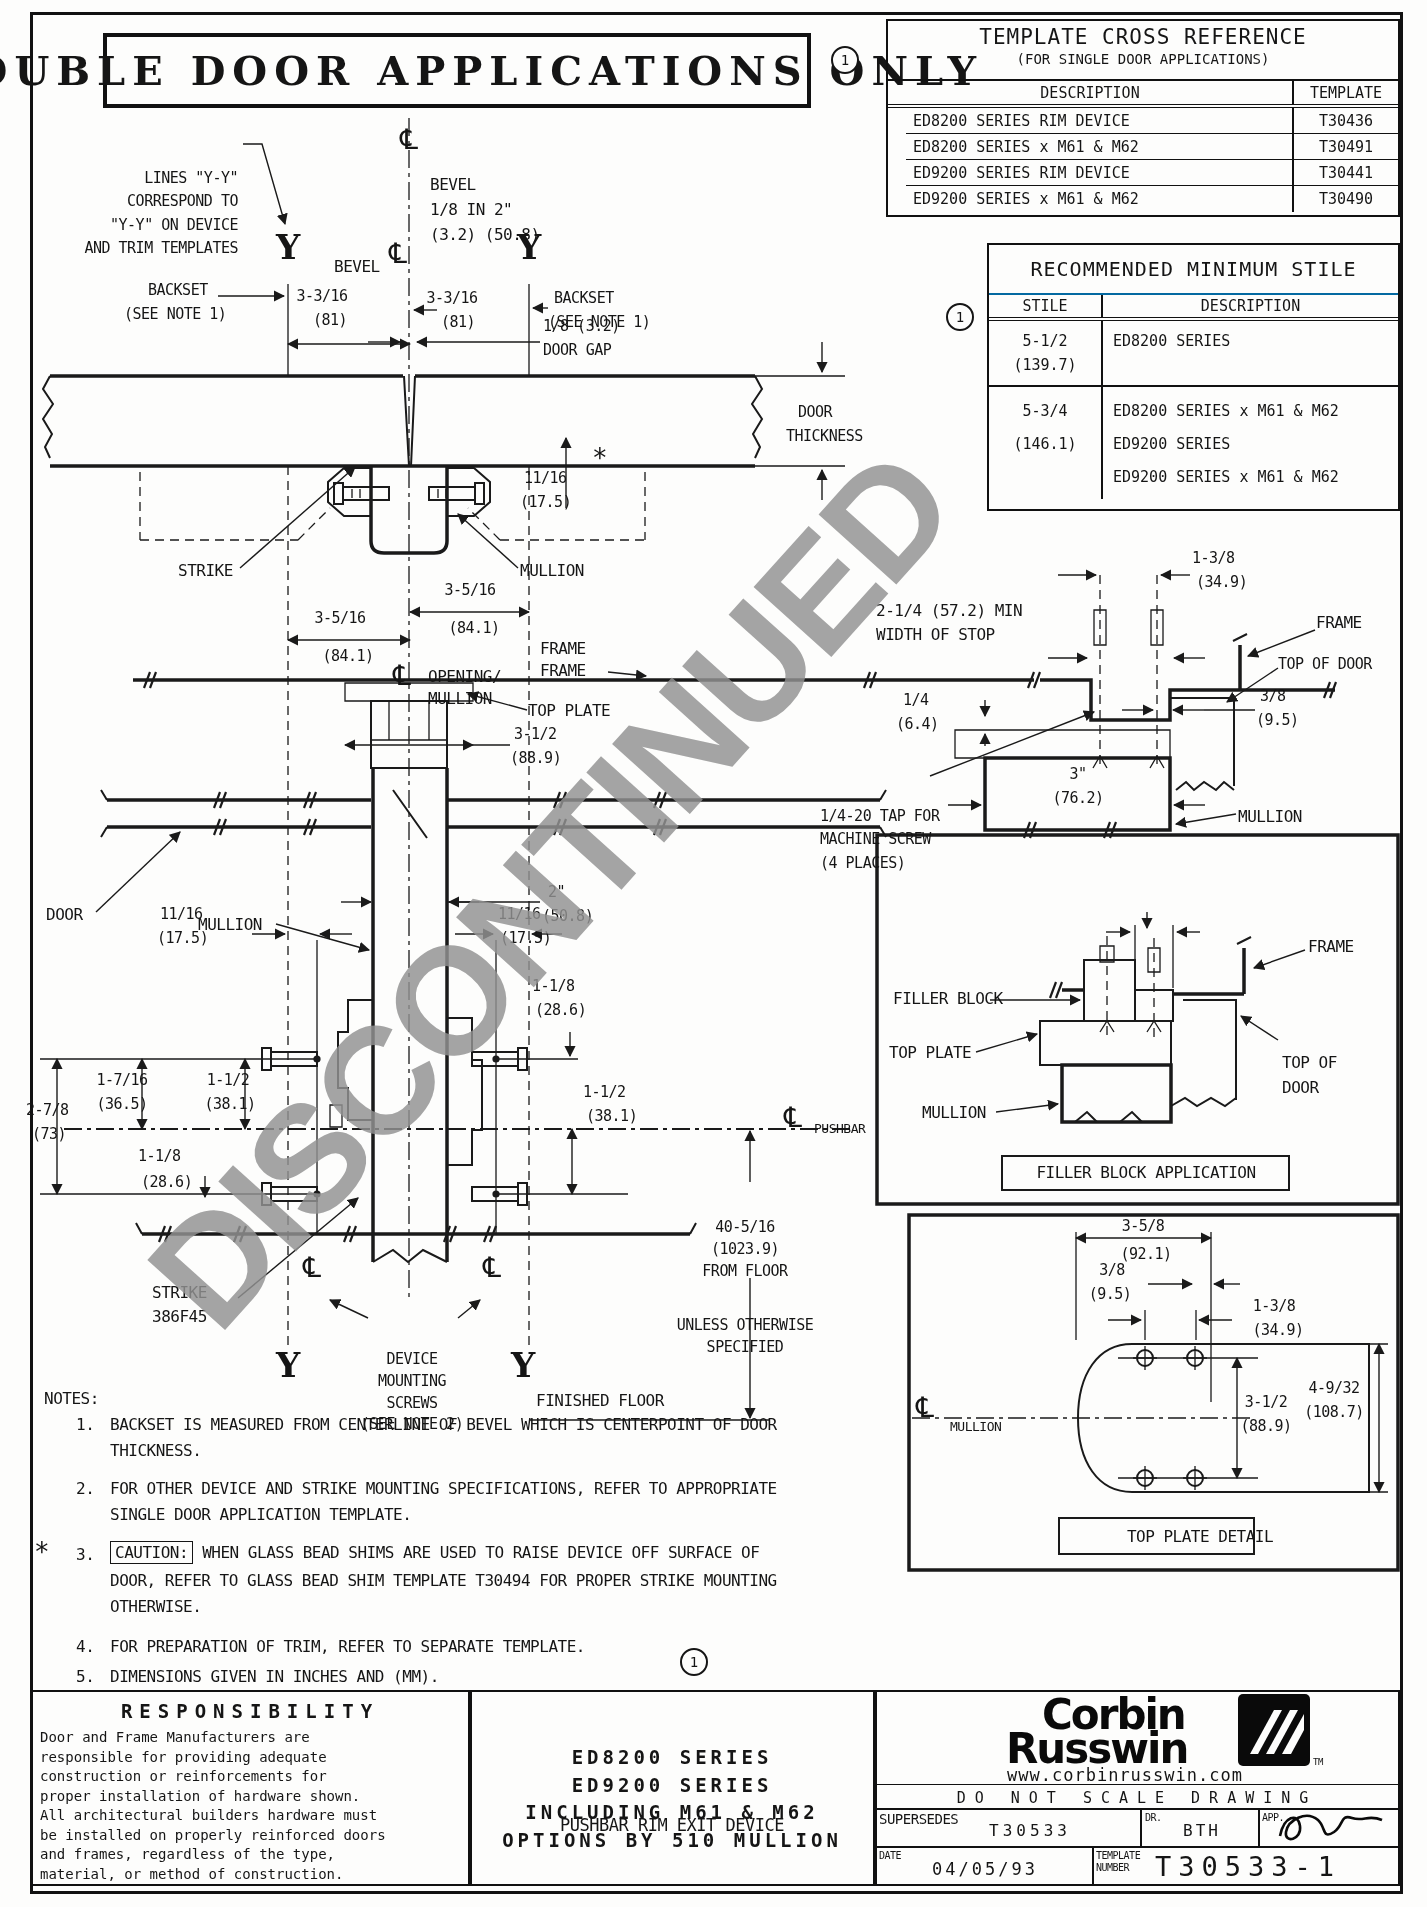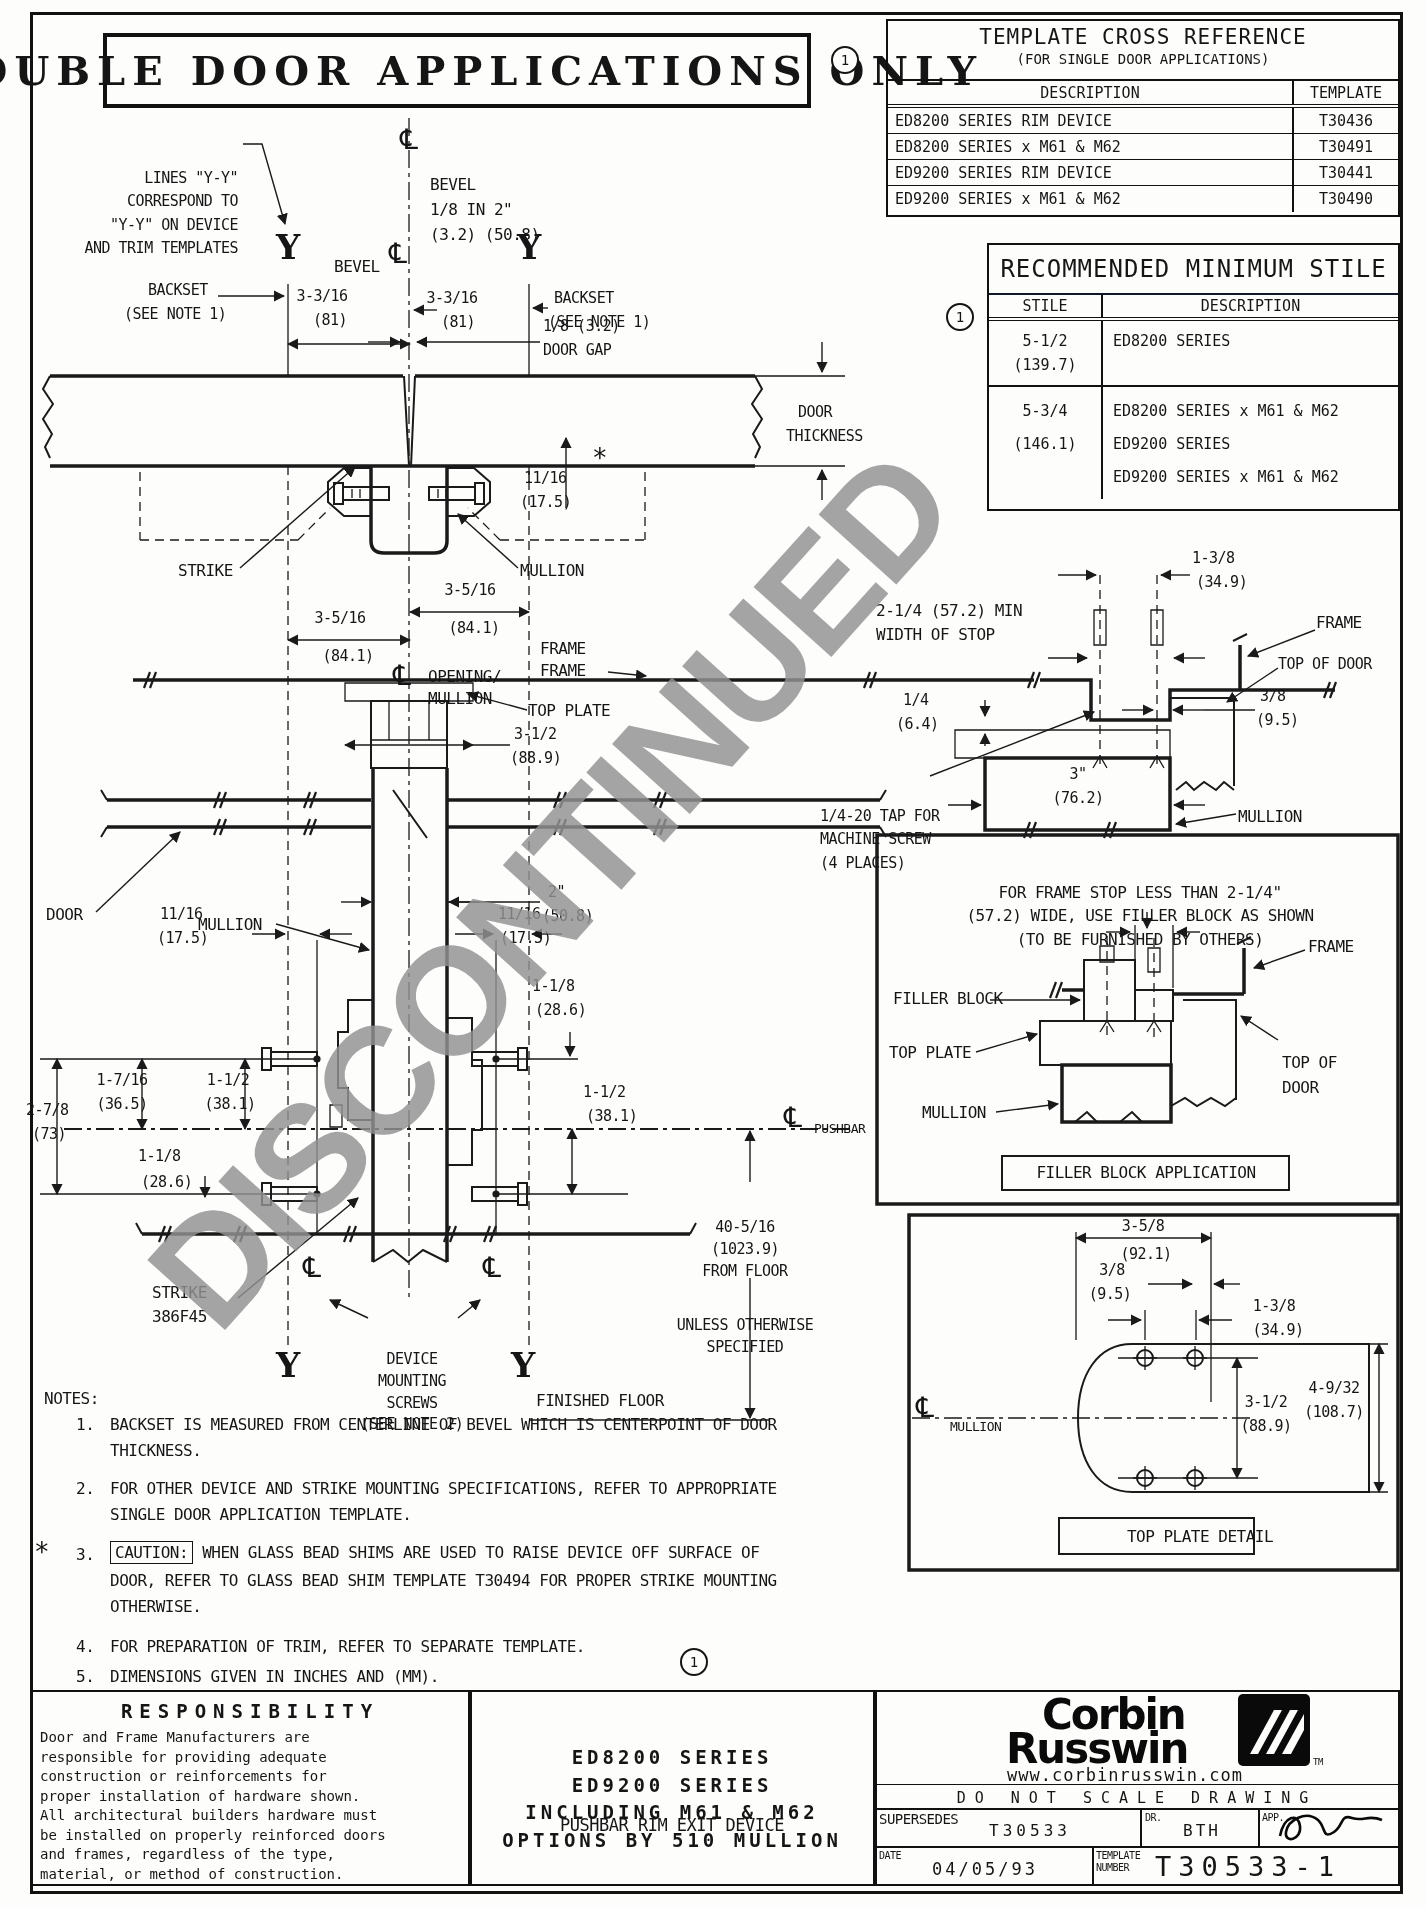--- a/index.html
+++ b/index.html
@@ -21,27 +21,27 @@
        font:bold 40px "DejaVu Serif",serif;letter-spacing:7px;white-space:nowrap;}
   
   .xref{position:absolute;left:886px;top:19px;width:514px;height:198px;border:2.5px solid #111;box-sizing:border-box;}
   .xr-title{height:60px;border-bottom:2px solid #111;text-align:center;padding-top:4px;box-sizing:border-box;}
   .xr-title .t1{font-size:21px;letter-spacing:1px;}
   .xr-title .t2{font-size:14px;margin-top:2px;}
   .xr-head{height:27px;display:flex;border-bottom:4px double #111;box-sizing:border-box;}
   .xr-head>div,.xr-row>div{display:flex;align-items:center;}
   .xr-head .c1{flex:1;justify-content:center;font-size:15px;}
   .xr-head .c2{width:104px;border-left:2px solid #111;justify-content:center;font-size:15px;}
-  .xr-row{height:26px;display:flex;border-bottom:1.5px solid #111;box-sizing:border-box;}
+  .xr-row{height:26px;display:flex;border-bottom:1.5px solid #111;box-sizing:border-box;margin-left:18px;}
   .xr-row:last-child{border-bottom:none;}
   .xr-row .c1{flex:1;padding-left:7px;font-size:15px;}
   .xr-row .c2{width:104px;border-left:2px solid #111;justify-content:center;font-size:15px;}
   .stile{position:absolute;left:987px;top:243px;width:413px;height:268px;border:2.5px solid #111;box-sizing:border-box;}
-  .st-title{height:48px;border-bottom:2px solid #0f172a;display:flex;align-items:center;justify-content:center;
-            font-size:24px;letter-spacing:1px;}
+  .st-title{height:48px;border-bottom:2px solid #0369a1;display:flex;align-items:center;justify-content:center;
+            font-size:20px;letter-spacing:1px;}
   .st-head{height:26px;display:flex;border-bottom:4px double #111;box-sizing:border-box;}
   .st-head>div{display:flex;align-items:center;justify-content:center;font-size:15px;}
   .st-c1{width:112px;} .st-c2{flex:1;border-left:2px solid #111;}
   .st-row{display:flex;box-sizing:border-box;}
   .st-r1{height:66px;border-bottom:2px solid #111;}
   .st-r2{height:112px;}
   .st-row .st-c1{display:block;text-align:center;padding-top:8px;font-size:15px;line-height:24px;}
   .st-row .st-c2{display:block;padding:8px 0 0 10px;font-size:15px;line-height:24px;}
   .st-r2 .st-c2 div{line-height:33px;} .st-r2 .st-c1 div{line-height:33px;}
   
@@ -427,23 +427,20 @@
   <div class="lb" style="left:1256px;top:712px;">(9.5)</div>
   <div class="lb" style="left:903px;top:692px;">1/4</div>
   <div class="lb" style="left:896px;top:716px;">(6.4)</div>
   <div class="lb ctr" style="left:1078px;top:766px;">3"</div>
   <div class="lb ctr" style="left:1078px;top:790px;">(76.2)</div>
   <div class="lb mline" style="left:820px;top:772px;">
     <div>1/4-20 TAP FOR</div><div>MACHINE SCREW</div><div>(4 PLACES)</div>
   </div>
   <div class="lb s16" style="left:1238px;top:808px;">MULLION</div>
 
-  <div class="lb mlinec ctr s16" style="left:1140px;top:846px;">
-    <div>FOR FRAME STOP LESS THAN 2-1/4"</div><div>(57.2) WIDE, USE FILLER BLOCK AS SHOWN</div><div>(TO BE FURNISHED BY OTHERS)</div>
-  </div>
   <div class="lb s16" style="left:893px;top:990px;">FILLER BLOCK</div>
   <div class="lb s16" style="left:1308px;top:938px;">FRAME</div>
   <div class="lb s16" style="left:889px;top:1044px;">TOP PLATE</div>
   <div class="lb mline s16" style="left:1282px;top:1016px;">
     <div>TOP OF</div><div>DOOR</div>
   </div>
   <div class="lb s16" style="left:922px;top:1104px;">MULLION</div>
   <div class="lb ctr s16" style="left:1146px;top:1164px;">FILLER BLOCK APPLICATION</div>
 
   <div class="lb ctr" style="left:1143px;top:1218px;">3-5/8</div>

